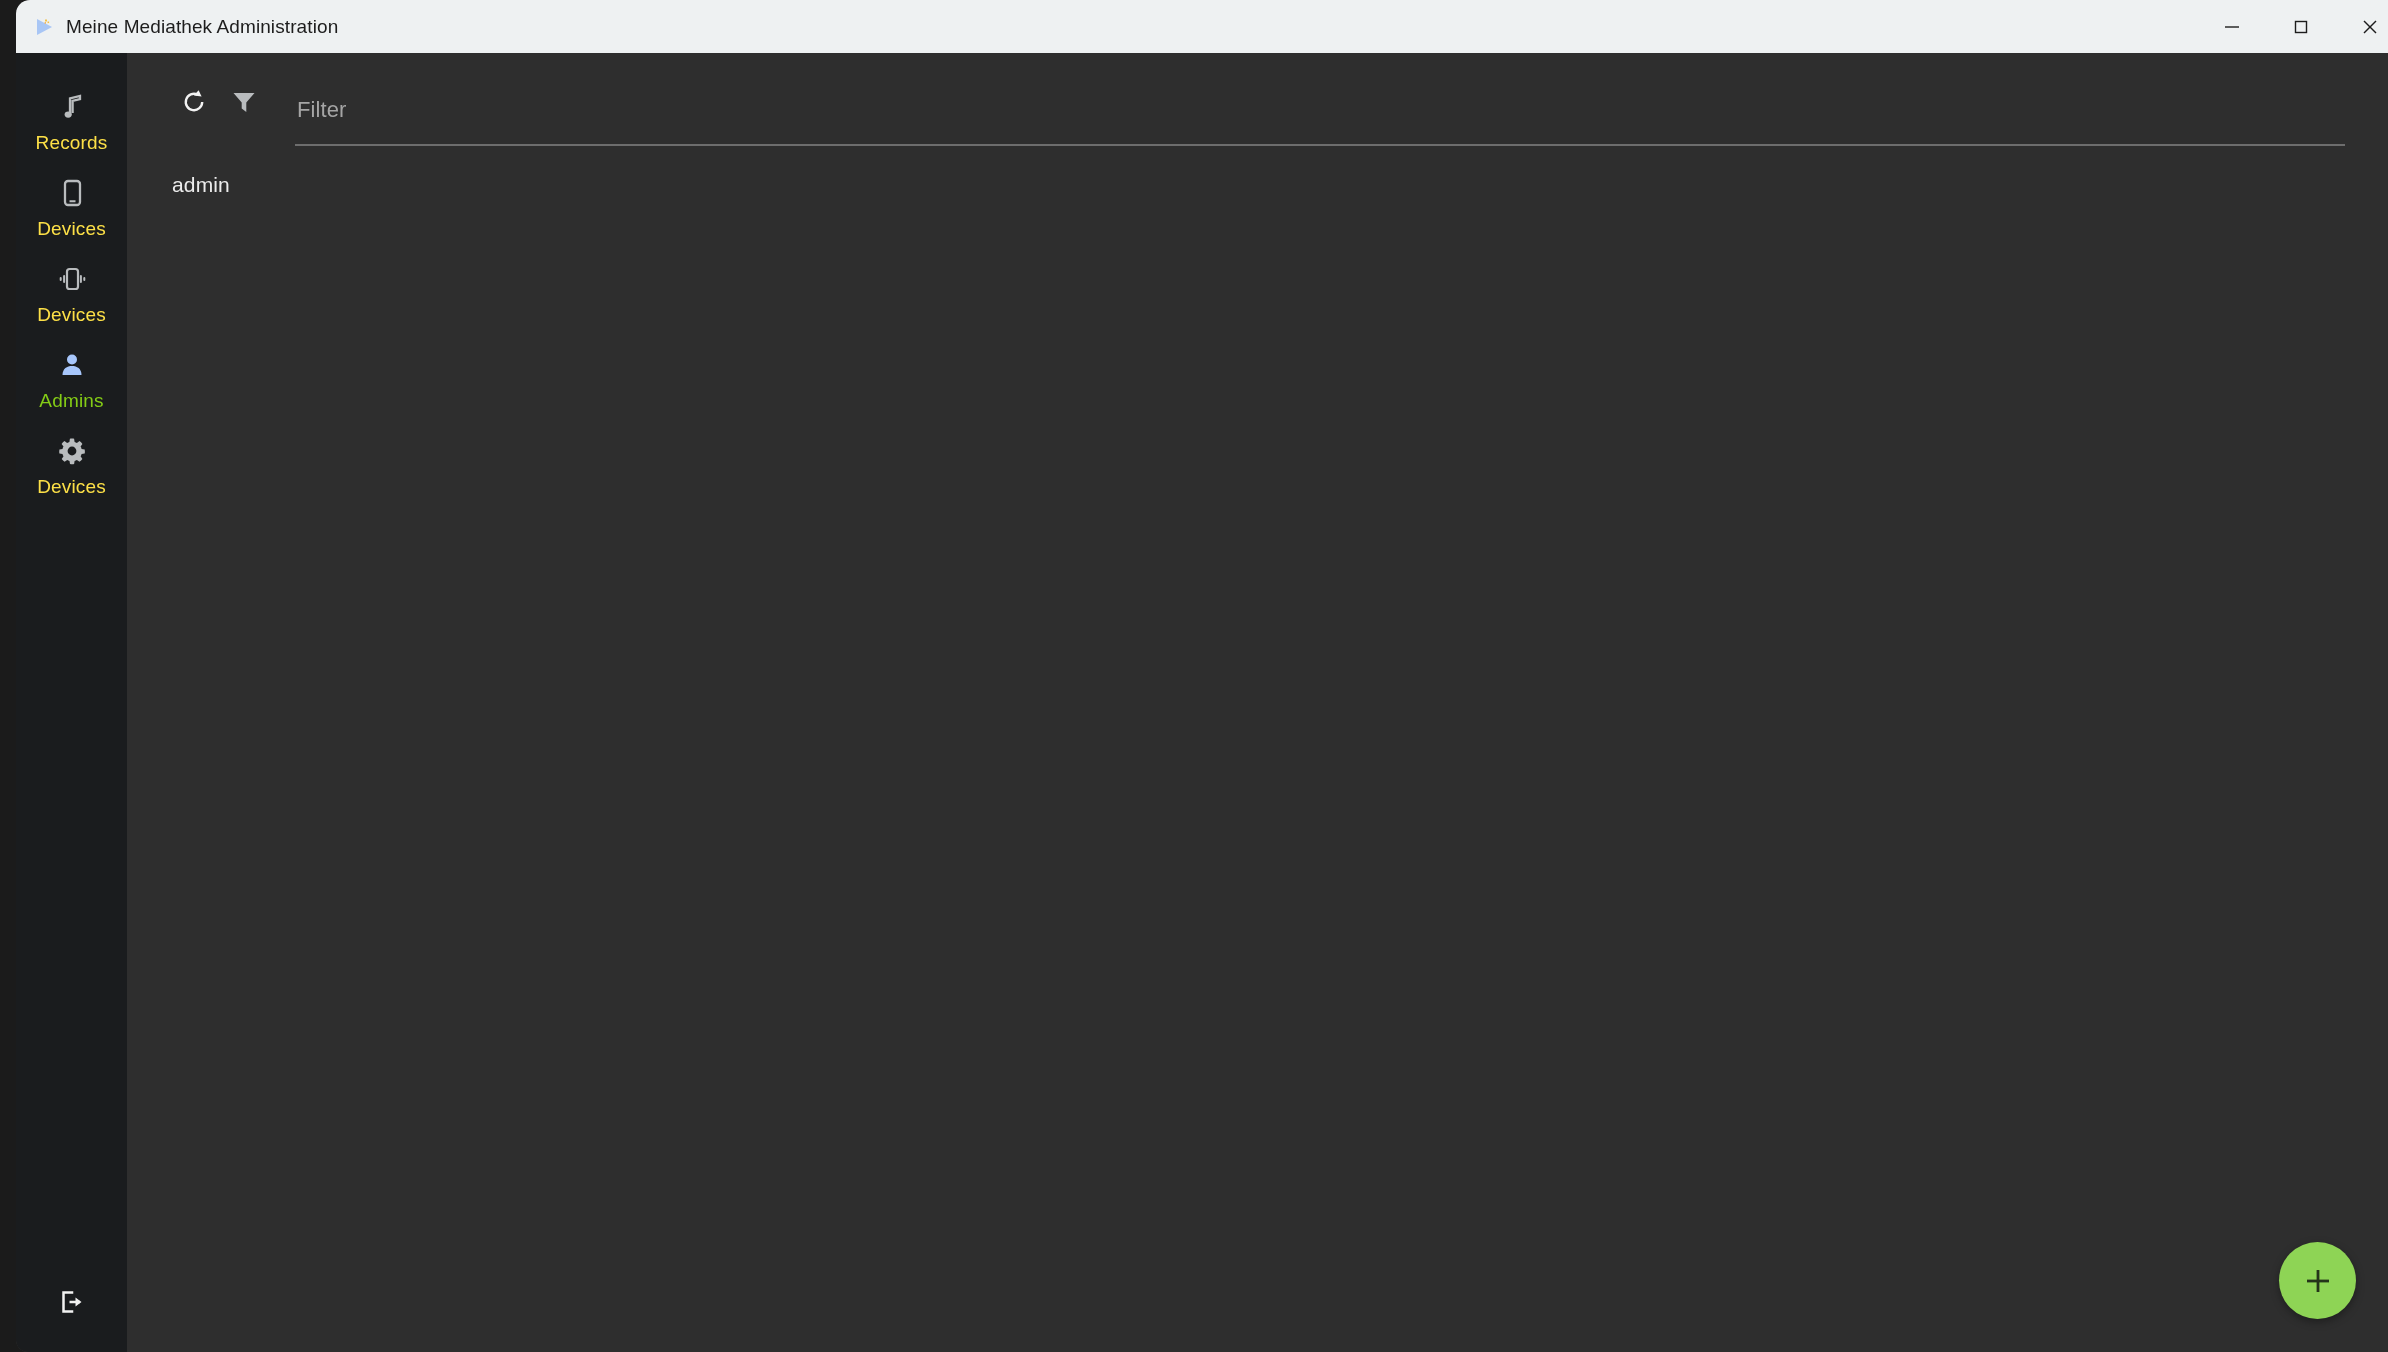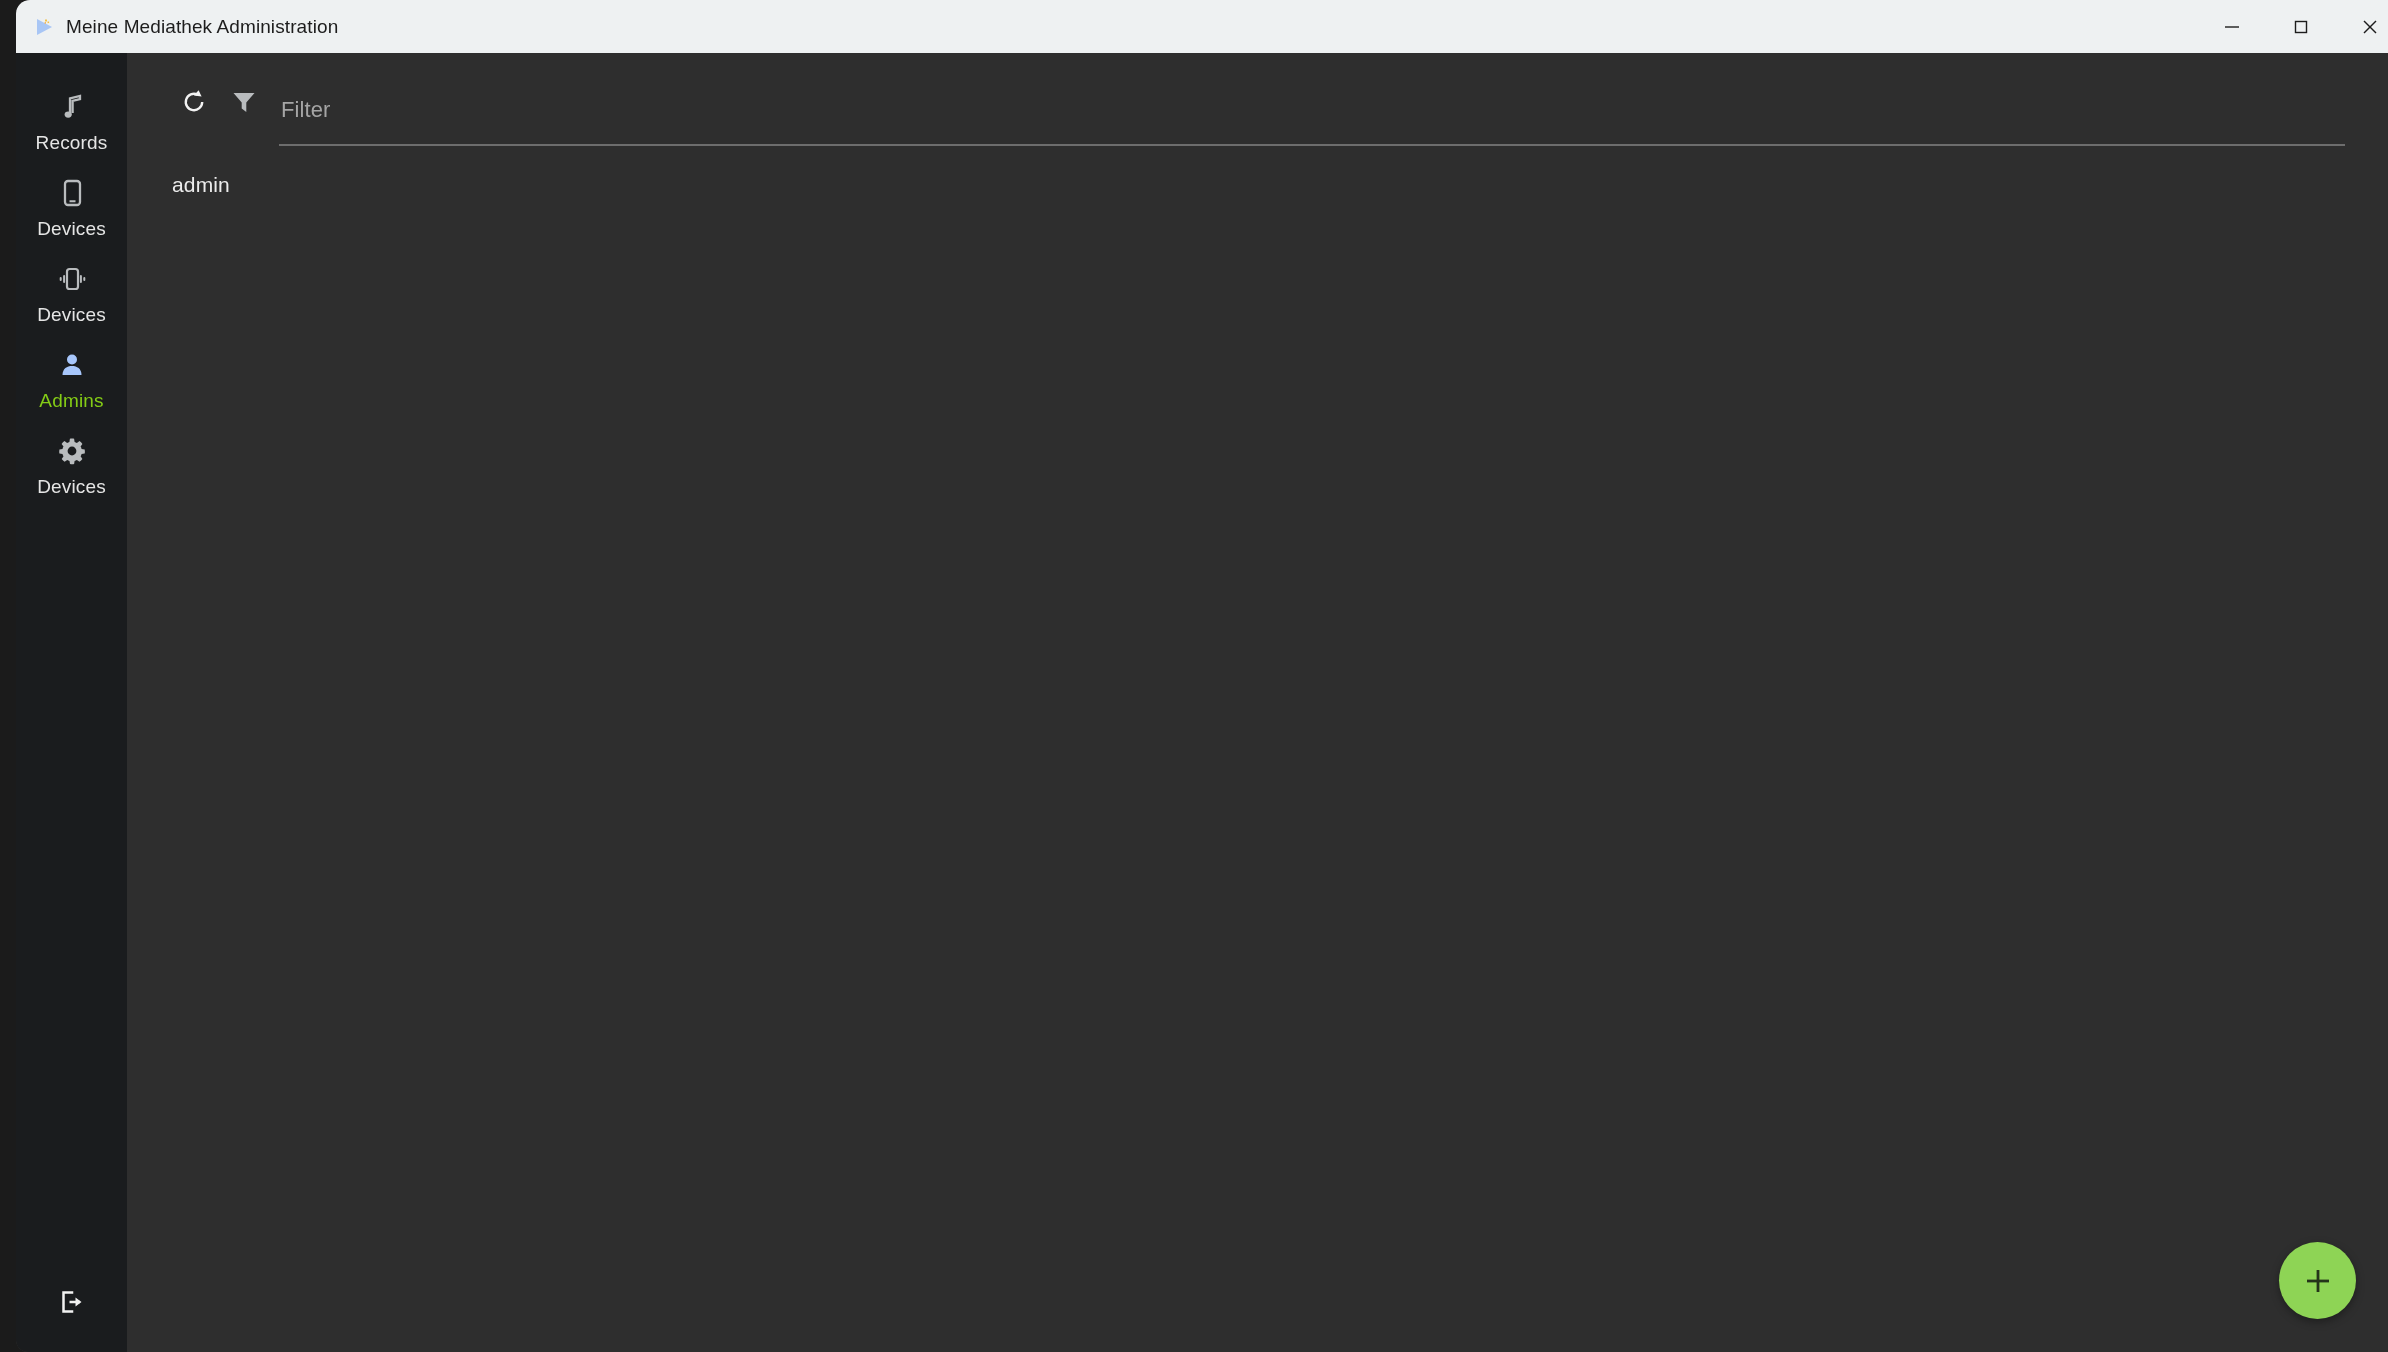--- a/index.html
+++ b/index.html
@@ -114,21 +114,21 @@
   .nav-icon {
     width: 34px;
     height: 32px;
     display: flex;
     align-items: center;
     justify-content: center;
   }
   .nav-icon svg { display: block; }
   .nav-label {
     font-size: 19px;
-    color: #e5e5e5;
+    color: #fde047;
     letter-spacing: 0.15px;
     font-family: "Liberation Sans", sans-serif;
   }
   .nav-item.active .nav-label {
     color: #84cc16;
   }
   #sidebar-spacer { flex: 1 1 auto; }
   #logout-item {
     height: 100px;
     display: flex;
@@ -174,20 +174,21 @@
   #filter-btn { margin-right: 13px; }
 
   #filter-field {
     flex: 1 1 auto;
     min-width: 0;
     border-bottom: 2px solid #6d6d6d;
     height: 61px;
     display: flex;
     align-items: center;
     position: relative;
+    margin-left: 16px;
   }
   #filter-input {
     width: 100%;
     background: transparent;
     border: none;
     outline: none;
     color: #e9e9e9;
     font-size: 22px;
     font-family: "Liberation Sans", sans-serif;
     padding: 0 2px 8px 2px;

